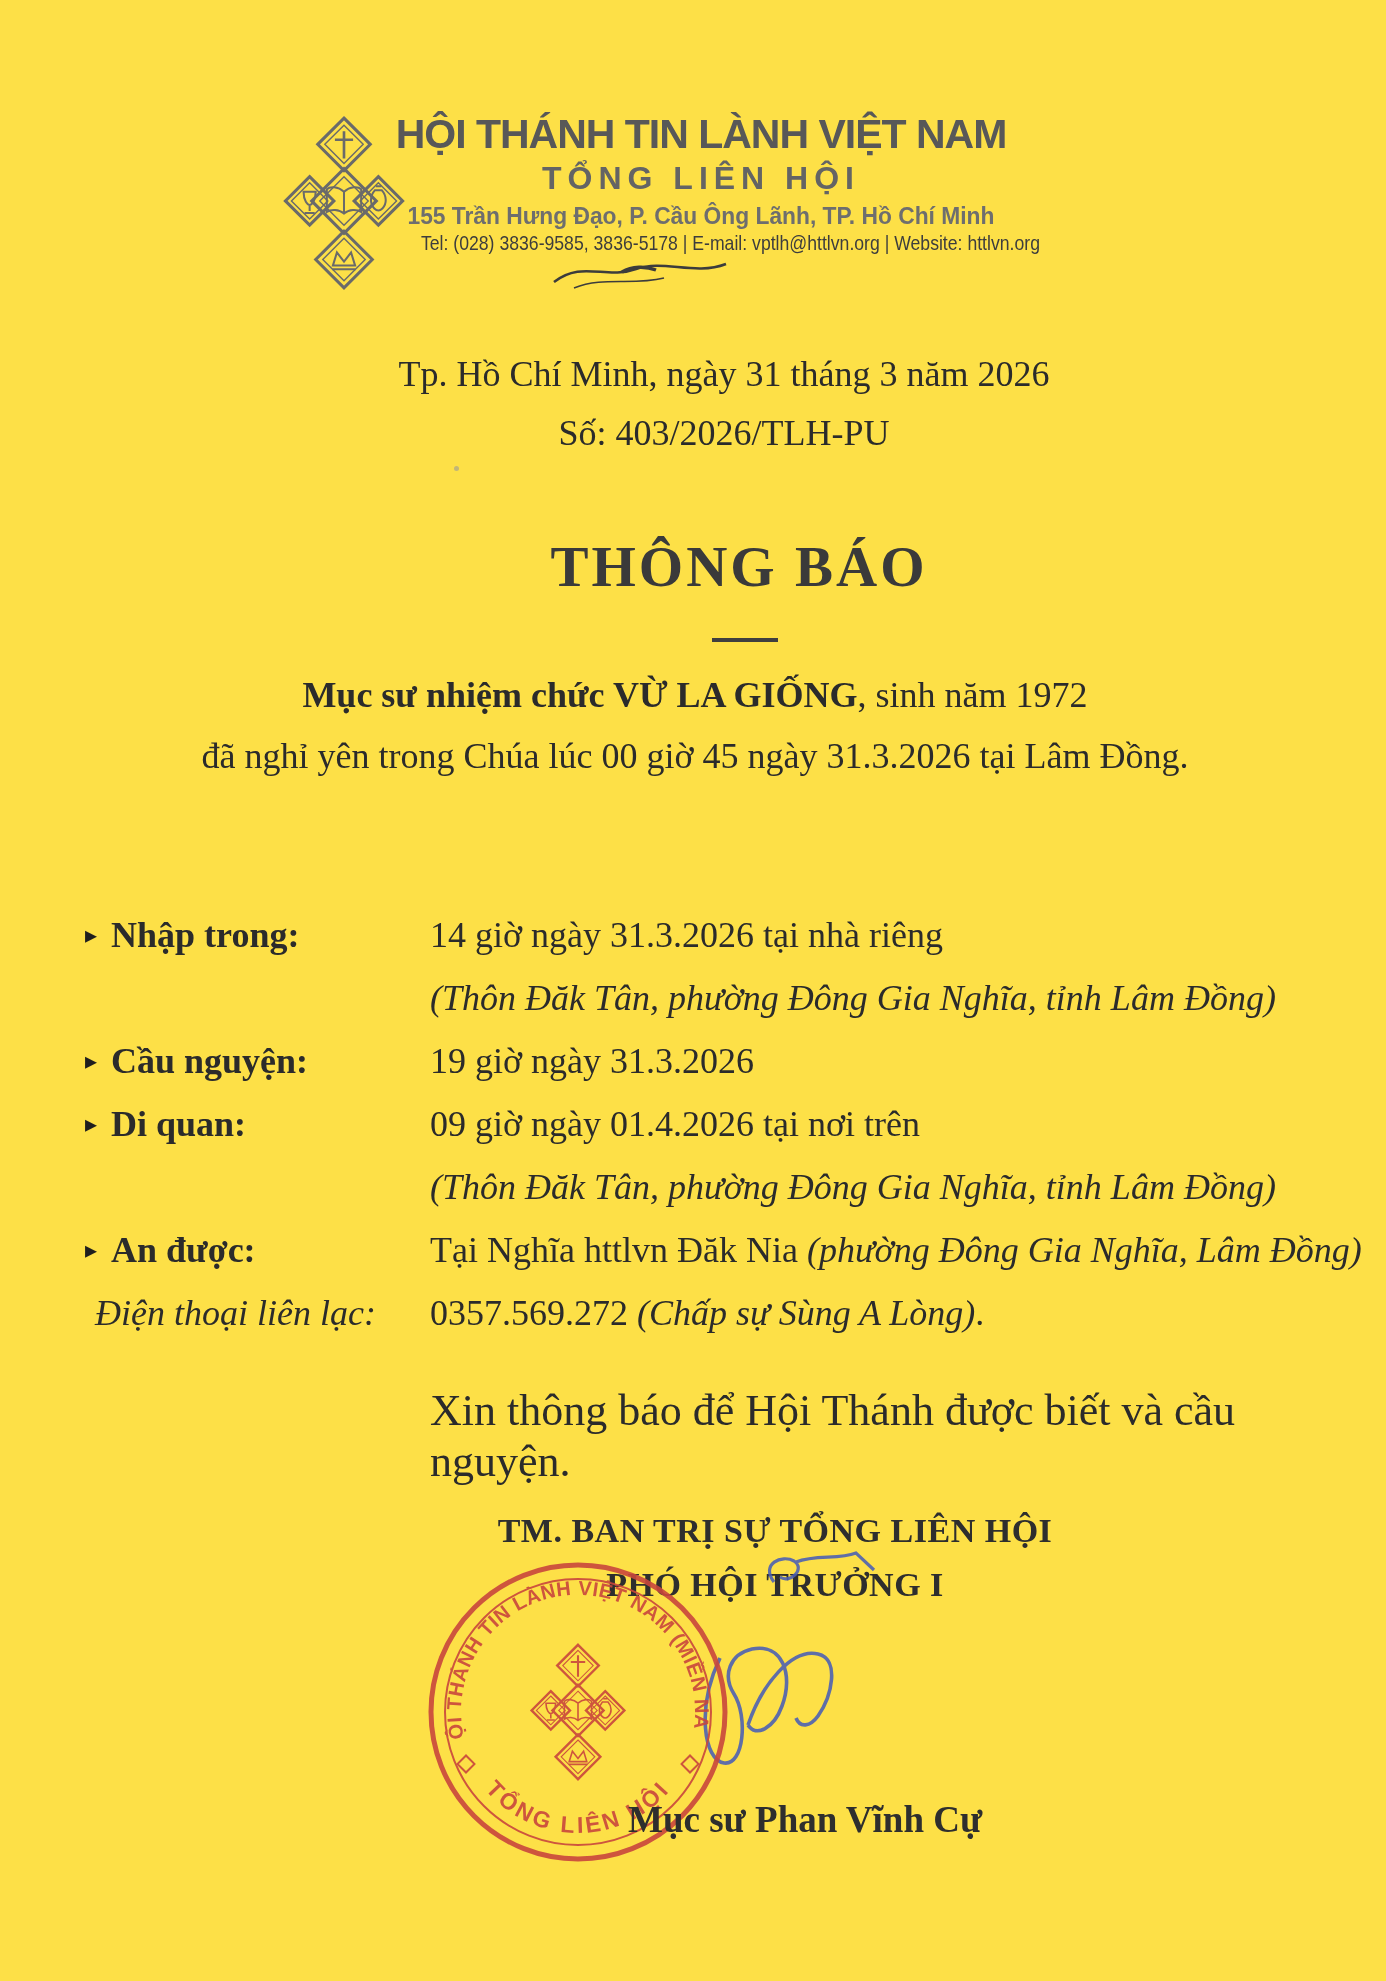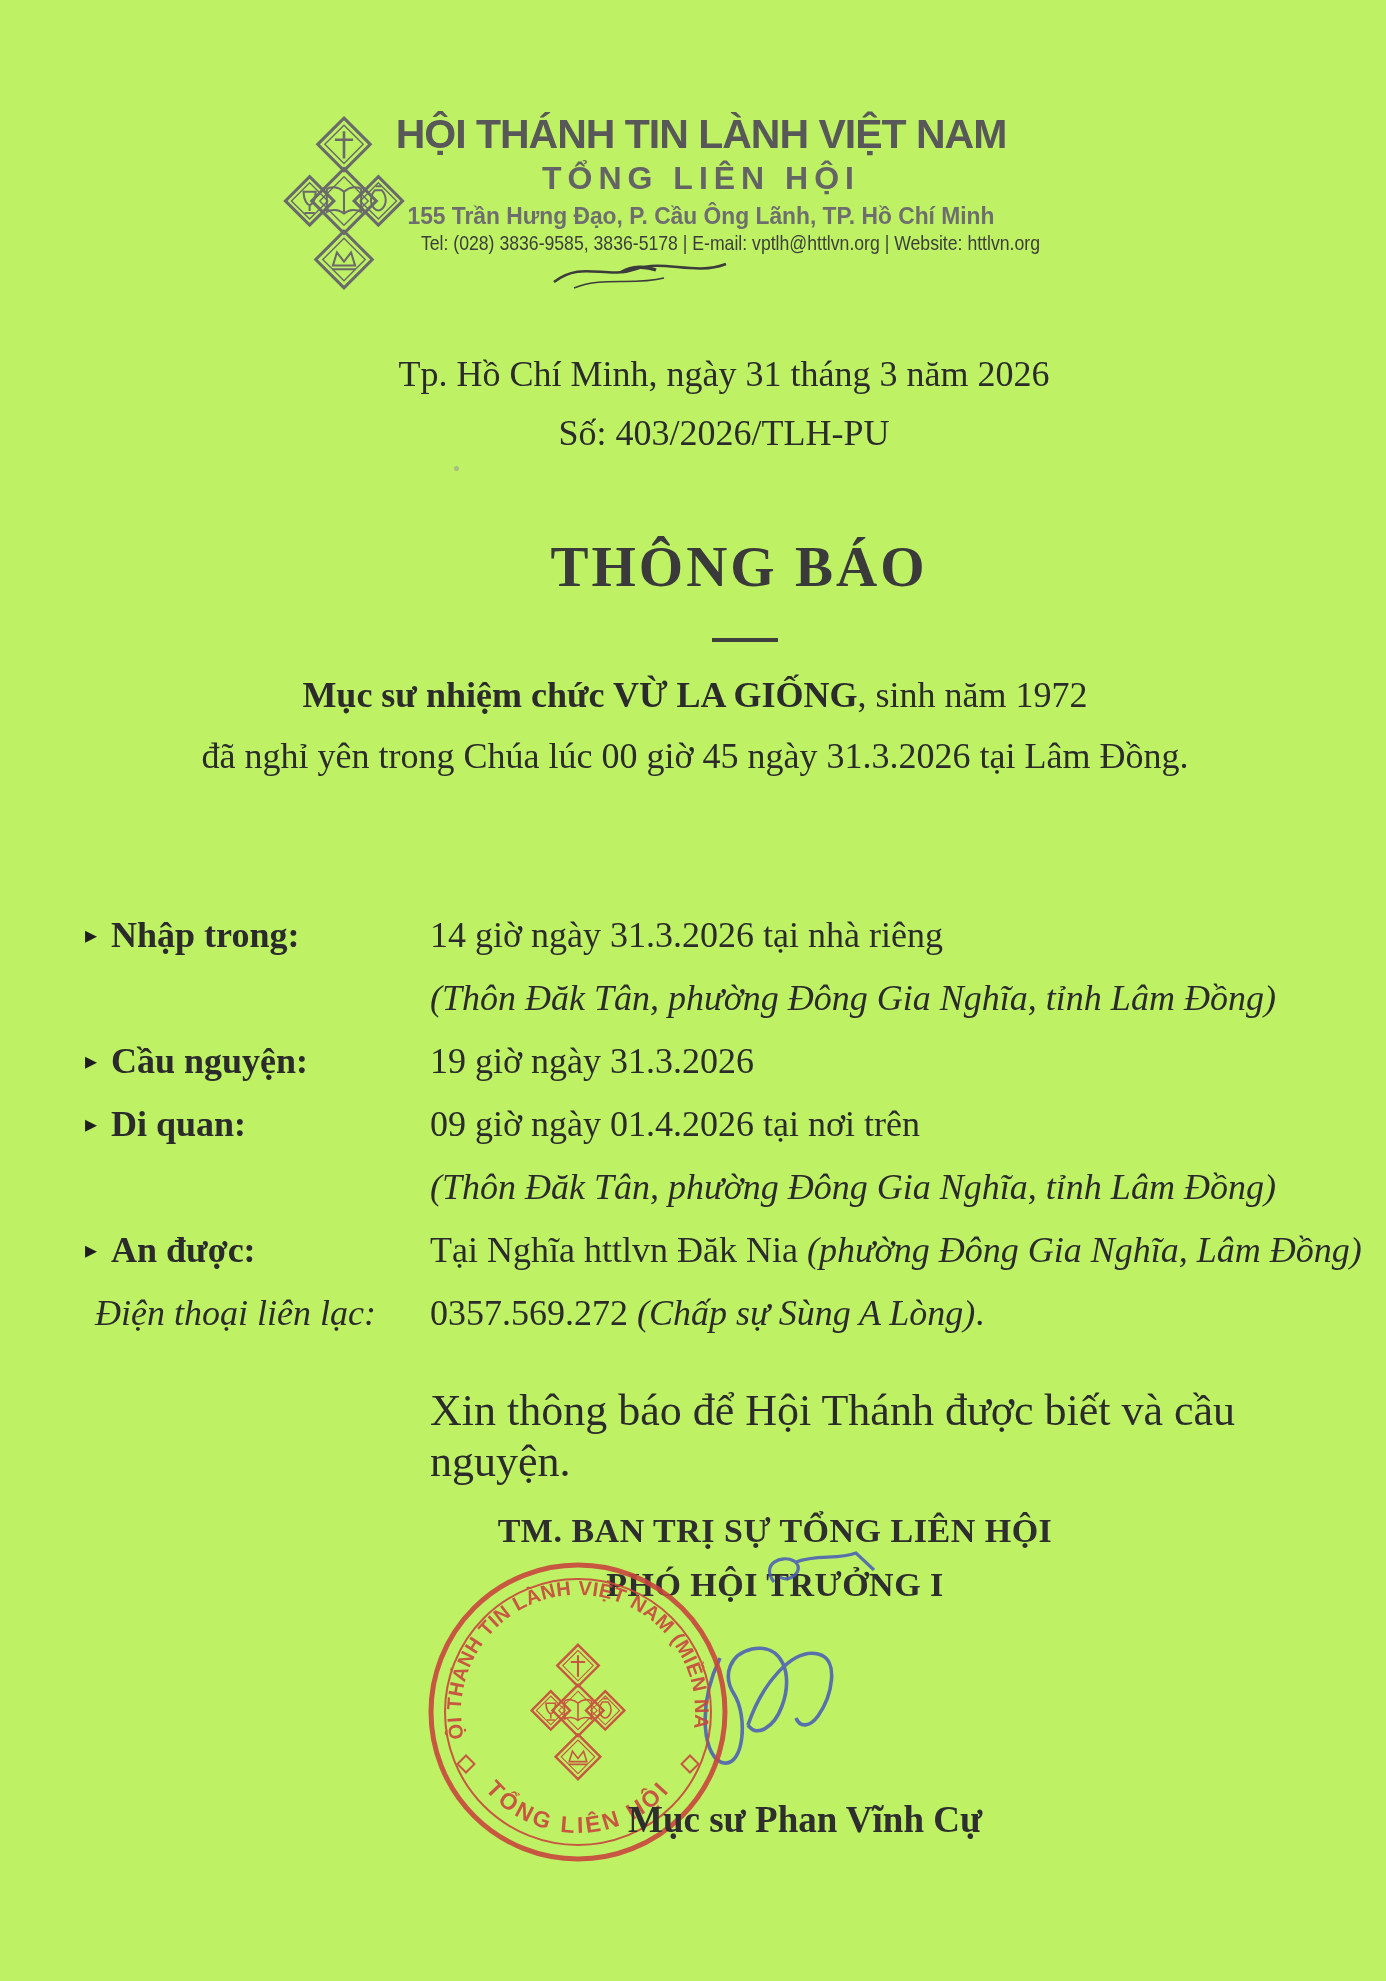--- a/index.html
+++ b/index.html
@@ -1,18 +1,18 @@
 <!DOCTYPE html>
 <html><head>
 <meta charset="utf-8">
 <style>
   html,body{margin:0;padding:0;background:#e8e8e8;}
   .page{
     position:relative;width:1386px;height:1981px;margin:0 auto;
-    background:#bef264;overflow:hidden;
+    background:#fde047;overflow:hidden;
     font-family:"Liberation Serif","DejaVu Serif",serif;color:#2b2b2b;
   }
   
   .letterhead{position:absolute;left:0;top:0;width:1386px;height:330px;}
   .logo{position:absolute;left:283px;top:112px;width:122px;height:192px;color:#6a6a6a;}
   .head-text{position:absolute;left:362px;top:112px;width:678px;text-align:center;
              font-family:"Liberation Sans","DejaVu Sans",sans-serif;}
   .org-name{font-size:41px;font-weight:800;letter-spacing:-1px;color:#585858;line-height:1.1;}
   .org-div{font-size:32px;font-weight:800;letter-spacing:6px;color:#646464;margin-top:3px;}
   .org-addr{font-size:24px;font-weight:700;color:#6e6e6e;margin-top:5px;

